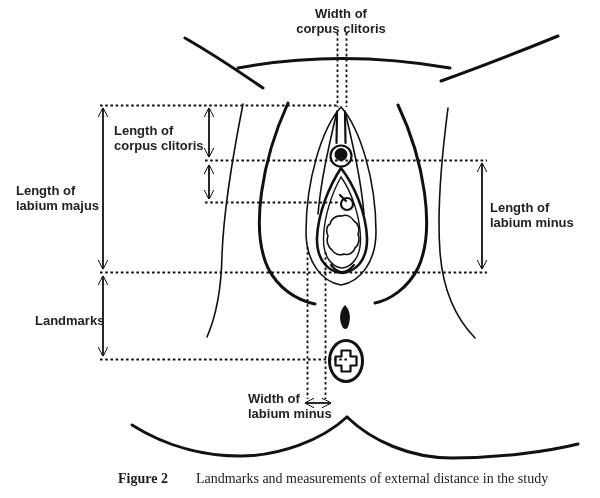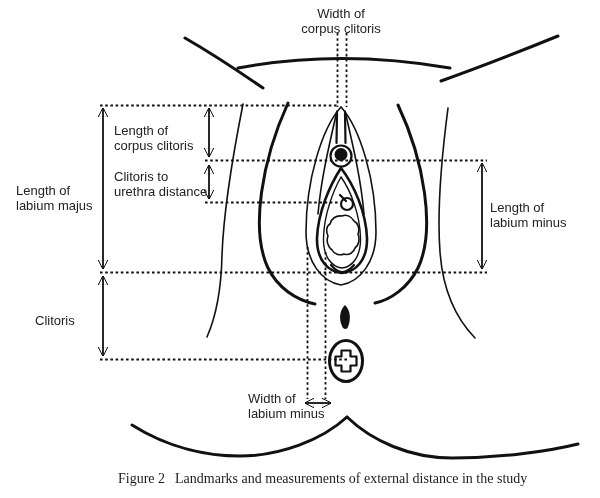--- a/index.html
+++ b/index.html
@@ -5,28 +5,28 @@
   :root { --ink:#111111; --bg:#ffffff; }
   * { margin:0; padding:0; box-sizing:border-box; }
   body { background:var(--bg); font-family:"Liberation Sans", sans-serif; }
   .figure-wrap {
     position:relative; width:600px; height:498px; background:var(--bg);
     overflow:hidden;
   }
   svg.diagram { position:absolute; left:0; top:0; }
   .lbl {
     position:absolute; font-size:13px; line-height:15px; color:#222;
-    white-space:pre-line; letter-spacing:0;
+    white-space:pre-line; letter-spacing:0;font-weight:bold;
   }
   .lbl.center { text-align:center; }
   .caption {
     position:absolute; left:118px; top:471px; width:470px;
     font-family:"Liberation Serif", serif; font-size:14px; color:#1c1c1c;
   }
-  .caption .figno { font-weight:normal; margin-right:10px; }
+  .caption .figno { font-weight:bold; margin-right:28px; }
   path, line, circle, ellipse { stroke:var(--ink); fill:none; }
   .dash { stroke-width:1.8; stroke-dasharray:2.6 2.6; }
   .meas { stroke-width:1.8; }
   .bold-curve { stroke-width:3; stroke-linecap:round; }
   .thin-curve { stroke-width:1.6; stroke-linecap:round; }
   .mid { stroke-width:2.2; stroke-linecap:round; }
   .fillink { fill:var(--ink); stroke:none; }
 </style>
 </head>
 <body>
@@ -92,30 +92,28 @@
       <line class="meas" x1="305" y1="403" x2="331" y2="403" marker-start="url(#ah)" marker-end="url(#ah)"></line>
     </g>
   </svg>
 
   <div class="lbl center" style="left:270px; top:6px; width:142px;">Width of
 corpus clitoris</div>
 
   <div class="lbl" style="left:114px; top:123px;">Length of
 corpus clitoris</div>
 
-  <div class="lbl" style="left:114px; top:169px;">Clitoris to
-urethra distance</div>
 
   <div class="lbl" style="left:16px; top:183px;">Length of
 labium majus</div>
 
   <div class="lbl" style="left:490px; top:200px;">Length of
 labium minus</div>
 
-  <div class="lbl" style="left:35px; top:313px;">Clitoris</div>
+  <div class="lbl" style="left:35px; top:313px;">Landmarks</div>
 
   <div class="lbl" style="left:248px; top:391px;">Width of
 labium minus</div>
 
   <div class="caption">
     <span class="figno">Figure 2</span><span>Landmarks and measurements of external distance in the study</span>
   </div>
 
 </div>
 

